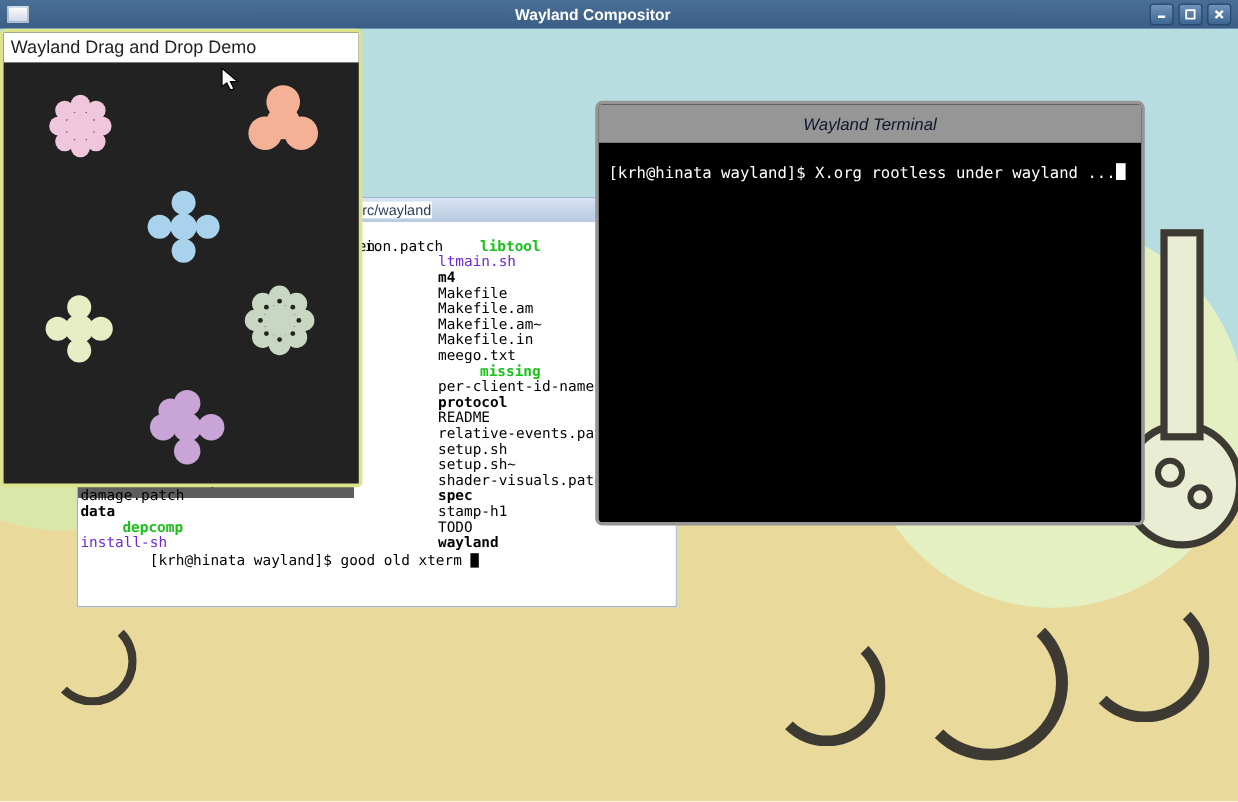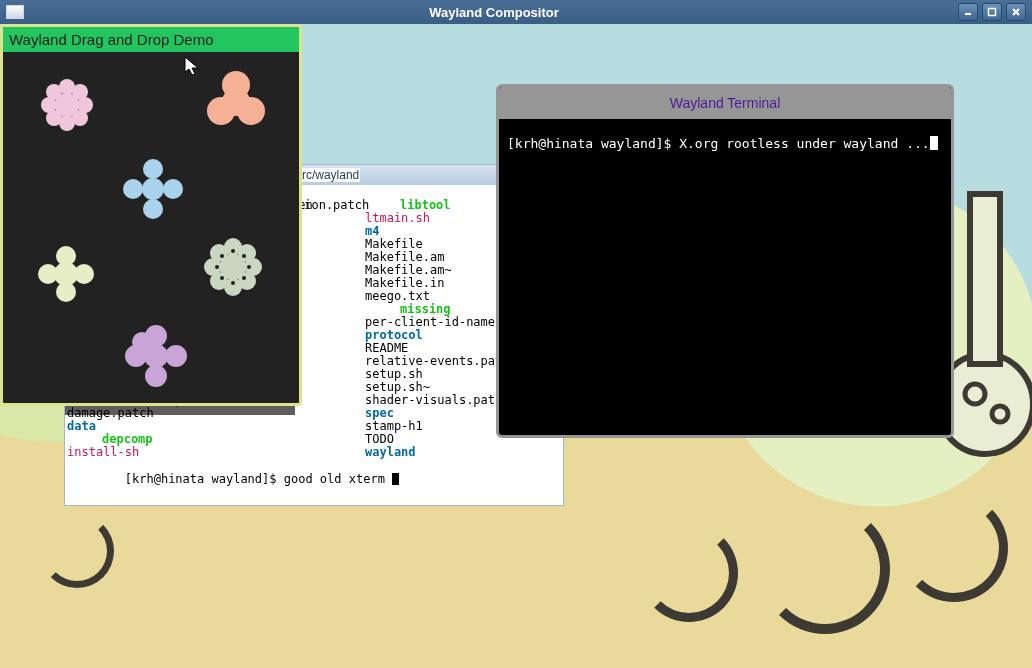--- a/index.html
+++ b/index.html
@@ -20,48 +20,48 @@
     background:
       radial-gradient(circle at 85% 50%, #e4f0c2 0 160px, transparent 161px),
       radial-gradient(circle at 5% 40%, #d9e7a9 0 160px, transparent 161px),
       linear-gradient(#b7dde1 0 45%, #e9d99a 55% 100%);
     overflow:hidden;}
   .swirl{position:absolute;border:7px solid #3d3a33;border-radius:50%;
     border-top-color:transparent;border-left-color:transparent;}
   
   .dnd{position:absolute;left:0;top:24px;width:296px;height:376px;
     background:#222;border:3px solid #dbe38c;border-radius:4px;overflow:hidden;}
-  .dnd-title{background:#22c55e;color:#222;font-size:15px;padding:4px 6px;}
+  .dnd-title{background:#ffffff;color:#222;font-size:15px;padding:4px 6px;}
   .flower{position:absolute;}
   
   .miniterm{position:absolute;left:64px;top:164px;width:498px;height:340px;
     border:1px solid #9fb6cf;background:#fff;}
   .miniterm-title{height:20px;background:linear-gradient(#d7e3f1,#b8cbe2);
     display:flex;align-items:center;font-size:12px;color:#2b3f59;}
   .miniterm-title .spacer{flex:1;text-align:center;}
   .miniterm-title .wbtns{display:flex;gap:2px;margin-right:3px;}
   .wbtn{width:16px;height:14px;border:1px solid #7e97b4;border-radius:2px;
     background:linear-gradient(#e8eef8,#c1d1e6);display:flex;align-items:center;
     justify-content:center;font-size:10px;color:#33506f;cursor:pointer;}
   .miniterm-body{position:relative;font-family:"DejaVu Sans Mono","Liberation Mono",monospace;
     font-size:12px;line-height:13px;white-space:pre;height:318px;background:#fff;color:#000;}
   .miniterm-body .dim{position:absolute;left:0;top:0;width:230px;height:230px;
     background:rgba(30,30,30,0.72);color:#ccc;}
   .col{position:absolute;top:0;}
   .c-green{color:#18c218;font-weight:bold;padding-left:35px;}
-  .c-blue{color:#0369a1;font-weight:bold;}
-  .c-yellow{color:#be185d;}
+  .c-blue{color:#000000;font-weight:bold;}
+  .c-yellow{color:#6d28d9;}
   .c-dgreen{color:#2e9e2e;}
-  .prompt-line{position:absolute;left:2px;bottom:4px;}
+  .prompt-line{position:absolute;left:2px;bottom:16px;}
   .cursor{display:inline-block;width:7px;height:12px;background:#000;vertical-align:-2px;}
   
   .wterm{position:absolute;left:496px;top:84px;width:452px;height:348px;
     border-radius:6px;overflow:hidden;background:#000;border:3px solid #969696;}
-  .wterm-title{height:32px;background:#969696;color:#4c1d95;display:flex;
-    align-items:center;justify-content:center;font-size:14px;}
+  .wterm-title{height:32px;background:#969696;color:#0f172a;display:flex;
+    align-items:center;justify-content:center;font-size:14px;font-style:italic;}
   .wterm-body{padding:17px 8px;font-family:"DejaVu Sans Mono",monospace;
     font-size:13px;color:#fff;white-space:pre;}
   .wcursor{display:inline-block;width:8px;height:14px;background:#fff;vertical-align:-2px;}
   
   .mouse-cursor{position:absolute;left:184px;top:56px;pointer-events:none;}
 </style>
 </head>
 <body>
 
 <div class="root">

